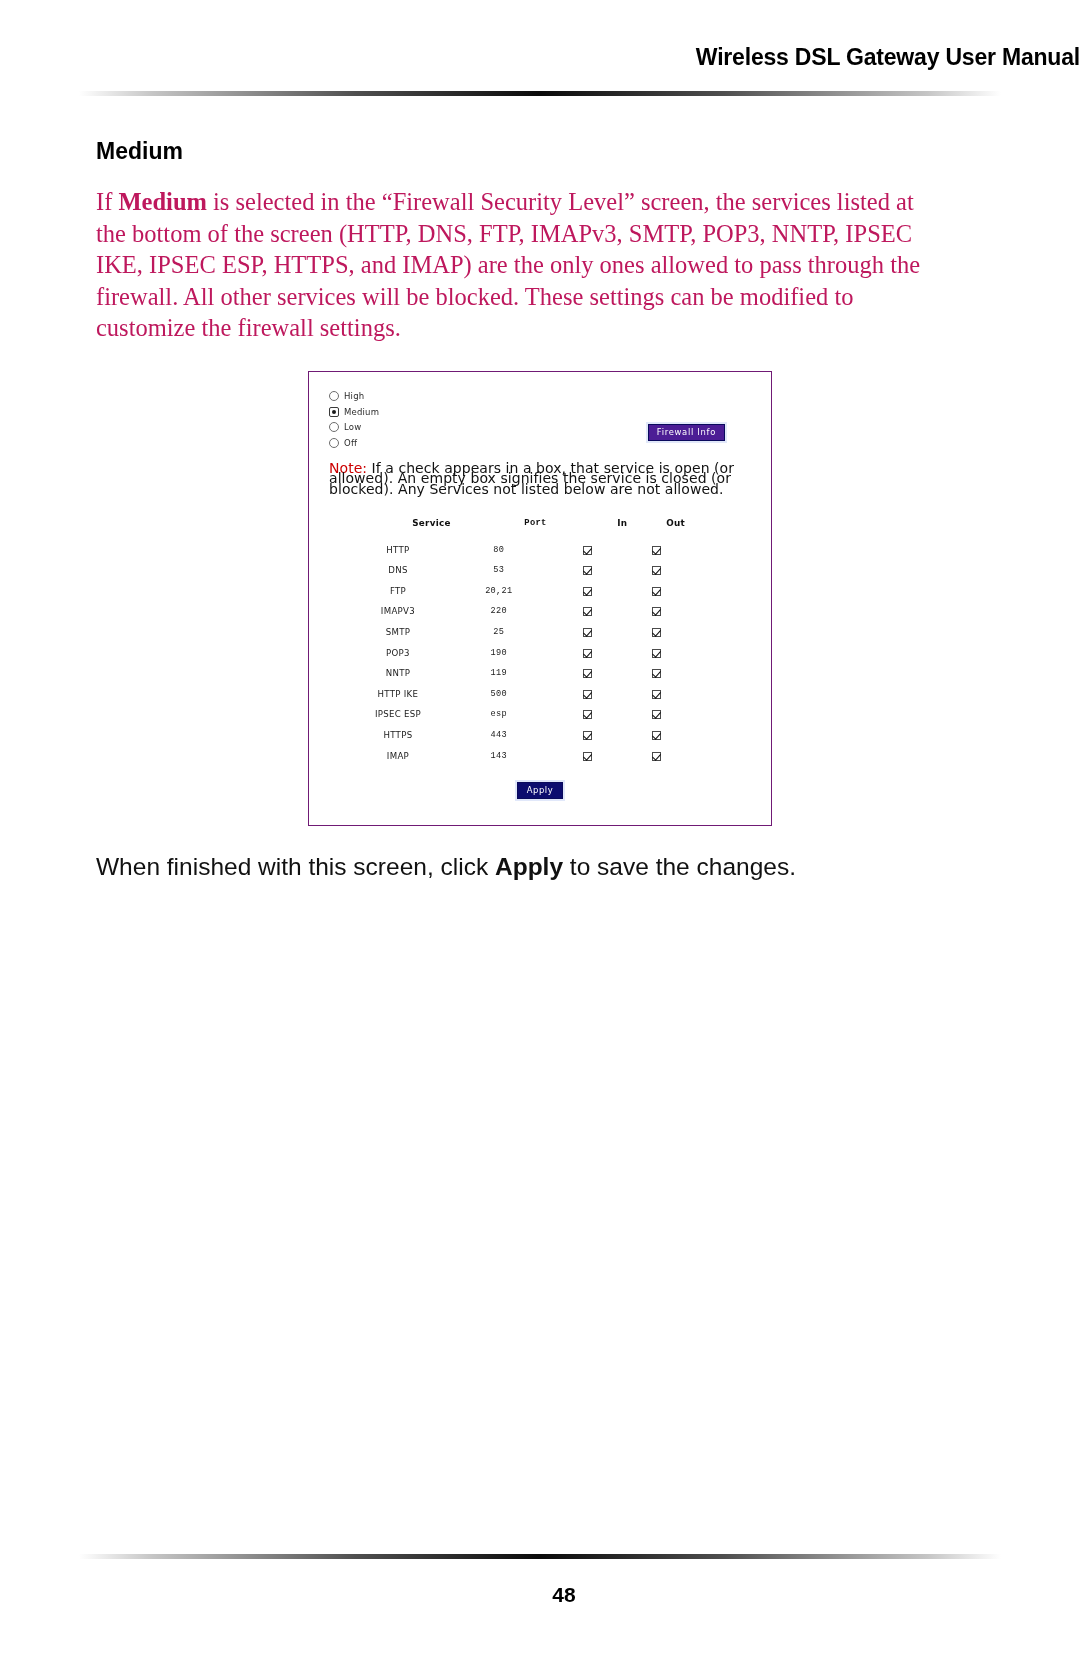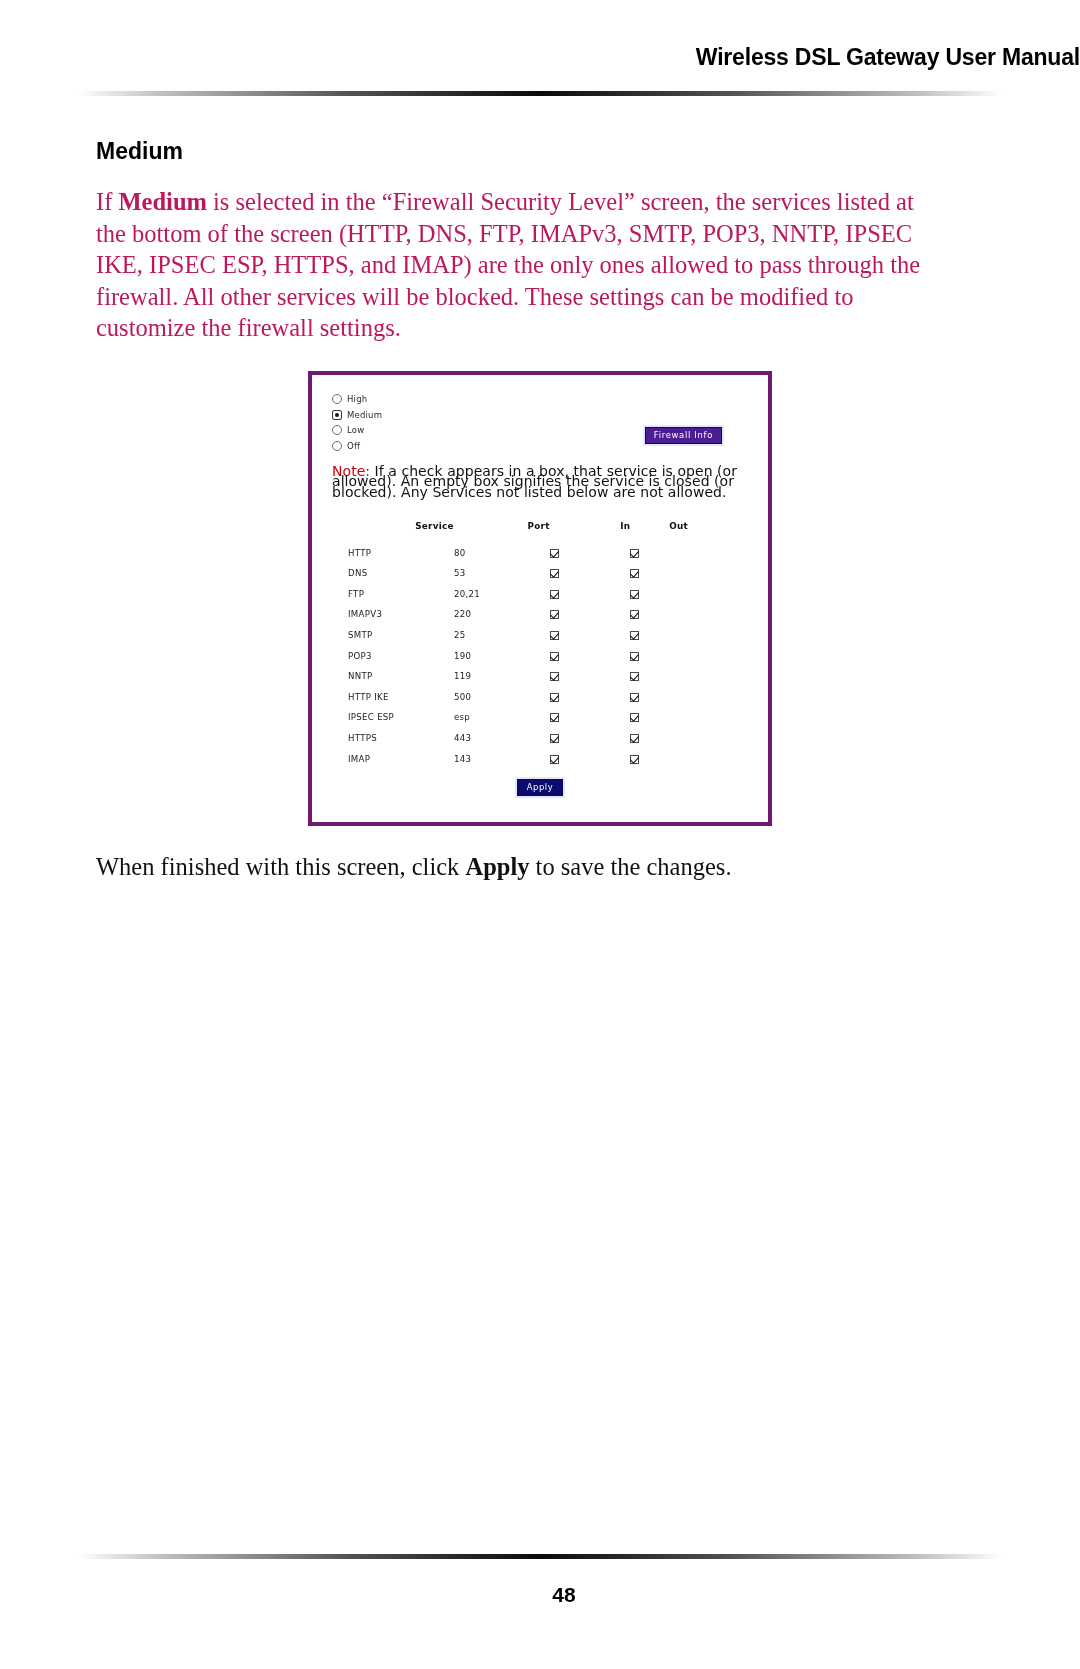--- a/index.html
+++ b/index.html
@@ -73,21 +73,21 @@
   
   .shot-wrap {
     margin-top: 27px;
     display: flex;
     justify-content: center;
   }
 
   .shot {
     width: 464px;
     height: 455px;
-    border: 4px solid #701a75;
+    border: 1px solid #701a75;
     background: #ffffff;
     position: relative;
     font-family: "DejaVu Sans", sans-serif;
     padding: 17px 20px 0 20px;
   }
 
   
   .radio-row {
     display: flex;
     align-items: center;
@@ -172,24 +172,25 @@
     color: #101010;
     padding-bottom: 11px;
     letter-spacing: 0.3px;
   }
 
   .svc-table td {
     font-size: 8.6px;
     color: #1c1c1c;
     padding: 5.3px 0;
     letter-spacing: 0.3px;
+    text-align: center;
   }
 
   .col-service { width: 110px; }
-  .col-port    { width: 100px; }
+  .col-port    { width: 100px; font-family: Liberation Mono, monospace; }
   .col-in      { width: 85px; }
   .col-out     { width: 60px; }
 
   .cbox {
     display: inline-block;
     width: 9px;
     height: 9px;
     border: 1px solid #4a4a4a;
     background: #ffffff;
     position: relative;
@@ -224,21 +225,21 @@
     font-size: 8.4px;
     letter-spacing: 0.6px;
     padding: 2px 9px 3px 9px;
     border: 1px solid #0a0a5c;
     box-shadow: 0 0 0 2px rgba(222,230,250,0.9);
     font-family: "DejaVu Sans", sans-serif;
   }
 
   
   .closing-para {
-    font-family: Liberation Serif, serif;
+    font-family: Liberation Sans, sans-serif;
     font-size: 24.5px;
     line-height: 31.5px;
     margin-top: 25px;
     color: #111;
   }
 
   
   .footer-rule {
     position: absolute;
     left: 79px;

